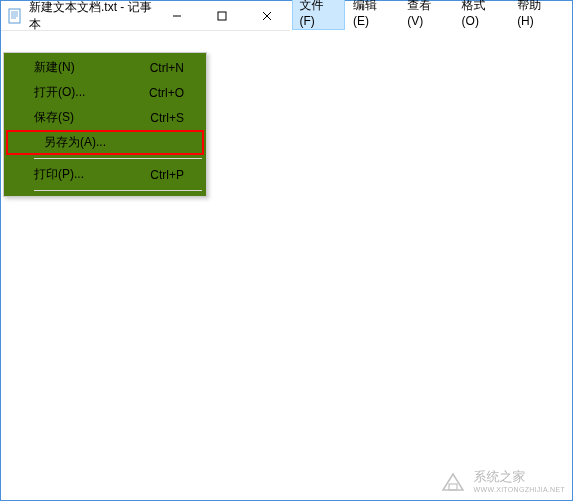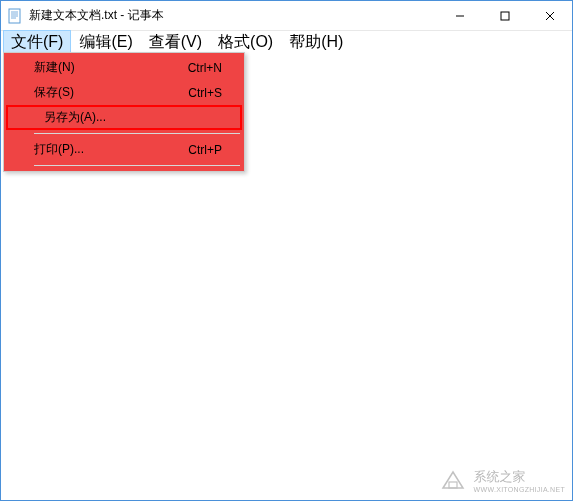--- a/index.html
+++ b/index.html
@@ -14,21 +14,21 @@
       background: #f0f0f0;
       position: relative;
       overflow: hidden;
     }
     .window {
       width: 100%;
       height: 100%;
       background: #fff;
       border: 1px solid #4a90d9;
       display: flex;
-      flex-direction: column;
+      flex-direction: row;
     }
     .titlebar {
       height: 30px;
       background: #fff;
       display: flex;
       align-items: center;
       padding-left: 6px;
       border-bottom: 1px solid #e8e8e8;
     }
     .titlebar-icon {
@@ -53,21 +53,21 @@
       justify-content: center;
       font-size: 10px;
       color: #000;
     }
     .menubar {
       height: 22px;
       background: #fff;
       display: flex;
       align-items: center;
       padding-left: 2px;
-      font-size: 16px;
+      font-size: 12px;
     }
     .menu-item {
       padding: 4px 8px;
       cursor: default;
     }
     .menu-item.active {
       background: #cce8ff;
       border: 1px solid #99d1ff;
       padding: 1px 7px;
     }
@@ -78,22 +78,22 @@
       font-family: "Consolas", "Courier New", monospace;
       font-size: 14px;
       padding: 2px 4px;
       white-space: pre;
       overflow: hidden;
     }
     .dropdown-menu {
       position: absolute;
       top: 52px;
       left: 3px;
-      width: 242px;
-      background: #ef4444;
+      width: 204px;
+      background: #4d7c0f;
       border: 1px solid #cccccc;
       box-shadow: 2px 2px 4px rgba(0,0,0,0.2);
       padding: 2px;
       z-index: 100;
     }
     .dropdown-item {
       display: flex;
       justify-content: space-between;
       align-items: center;
       padding: 4px 20px 4px 28px;
@@ -113,21 +113,21 @@
       color: #000;
     }
     .text-line {
       line-height: 18px;
     }
     .watermark {
       position: absolute;
       bottom: 8px;
       right: 8px;
       display: flex;
-      align-items: flex-start;
+      align-items: center;
       gap: 9px;
       opacity: 0.6;
       color: #888;
       font-size: 12px;
     }
     .watermark-icon {
       width: 24px;
       height: 22px;
     }
   </style>
@@ -178,20 +178,24 @@
     </div>
   </div>
 </div>
 
 <div class="dropdown-menu">
   <div class="dropdown-item">
     <span>新建(N)</span>
     <span class="shortcut">Ctrl+N</span>
   </div>
   <div class="dropdown-item">
+    <span>打开(O)...</span>
+    <span class="shortcut">Ctrl+O</span>
+  </div>
+  <div class="dropdown-item">
     <span>保存(S)</span>
     <span class="shortcut">Ctrl+S</span>
   </div>
   <div class="dropdown-item highlighted">
     <span>另存为(A)...</span>
     <span class="shortcut"></span>
   </div>
   <div class="dropdown-separator"></div>
   <div class="dropdown-item">
     <span>打印(P)...</span>

